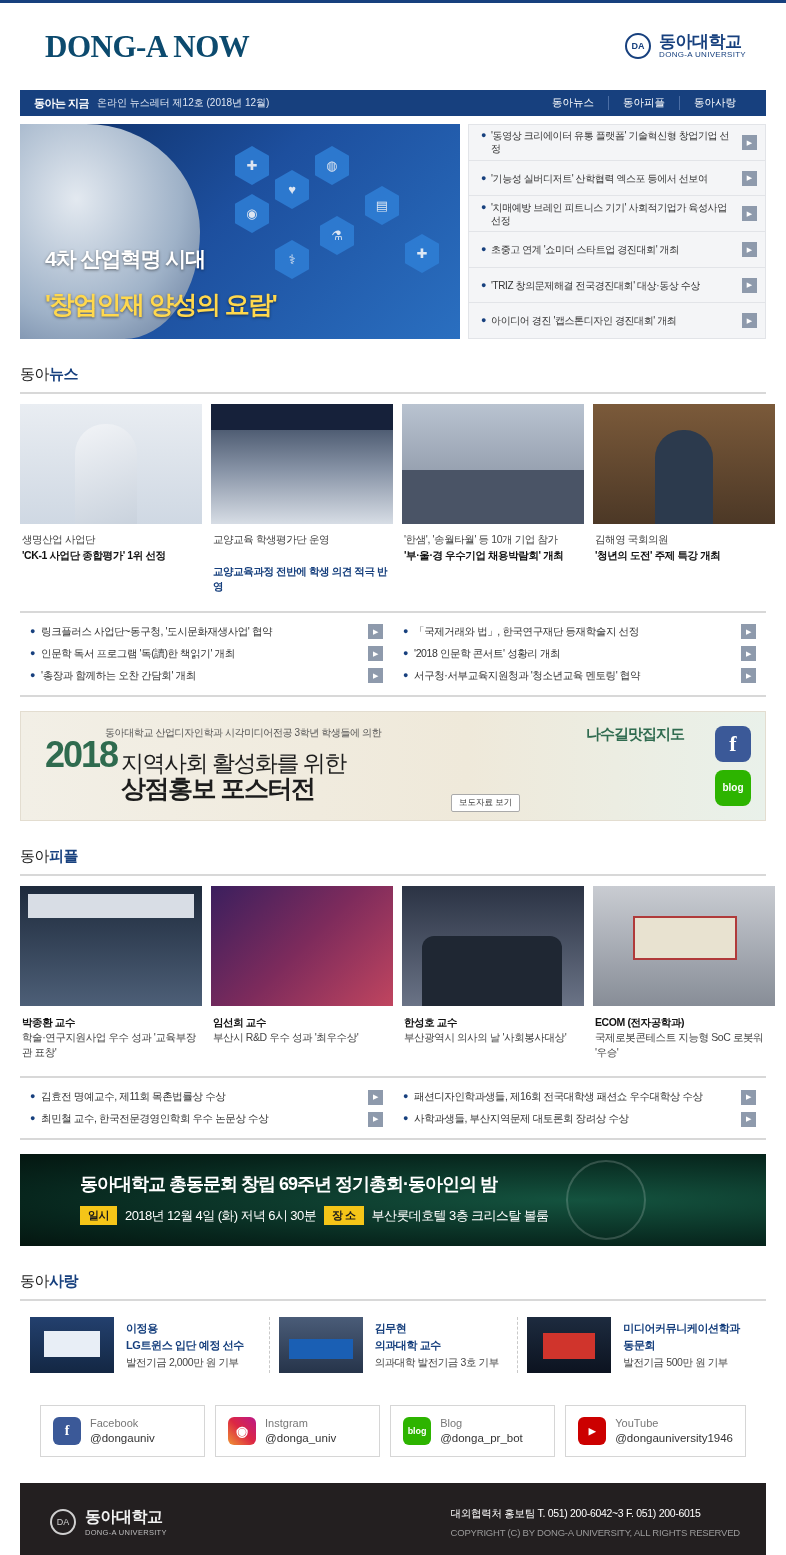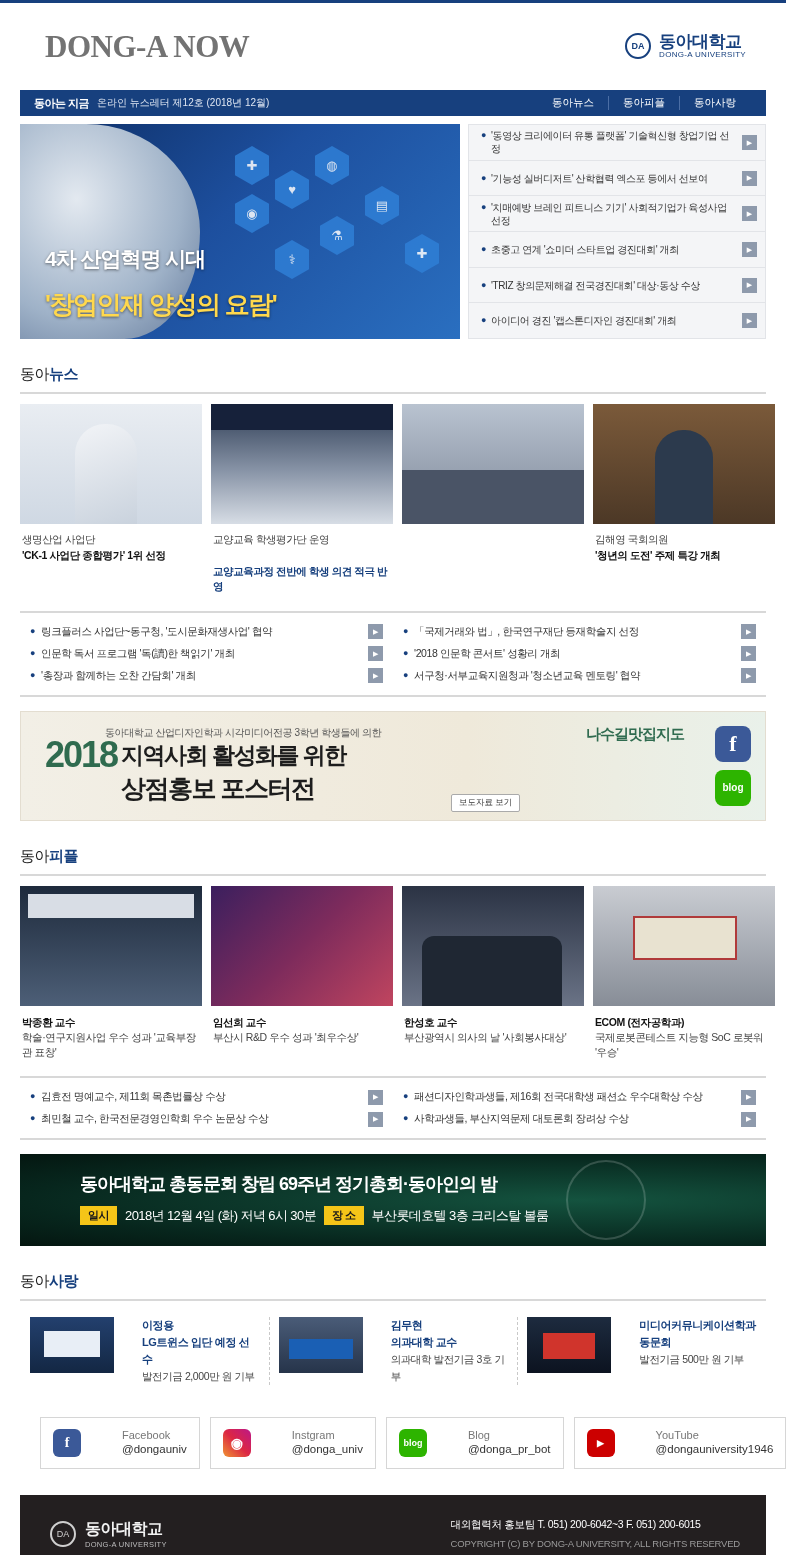--- a/index.html
+++ b/index.html
@@ -18,21 +18,21 @@
     border-top: 3px solid #17407e;
     display: flex;
     align-items: center;
     justify-content: space-between;
     padding: 0 40px 0 45px;
   }
   .logo-wordmark {
     font-family: "Liberation Serif", serif;
     font-size: 31px;
     font-weight: bold;
-    color: #737373;
+    color: #0c4a6e;
     letter-spacing: -0.5px;
   }
   .univ-mark { display:flex; align-items:center; gap:8px; }
   .univ-seal {
     width: 26px; height: 26px; border-radius: 50%;
     border: 2px solid #17407e;
     display:flex; align-items:center; justify-content:center;
     font-size: 9px; color:#17407e; font-weight:bold;
   }
   .univ-names { line-height: 1.05; }
@@ -133,21 +133,21 @@
   .linkrow .t { display:flex; gap:6px; align-items:flex-start;}
 
   
   .banner-poster {
     margin: 14px 20px 0; width:746px; height:110px; position:relative; overflow:hidden;
     background: linear-gradient(90deg,#f2efe6 0%, #efe9da 60%, #e9f1ea 100%);
     border:1px solid #e3ddd0;
   }
   .poster-year { position:absolute; left:24px; top:22px; font-size:36px; font-weight:bold; color:#2f6b4f; letter-spacing:-2px; }
   .poster-small { position:absolute; left:84px; top:14px; font-size:10px; color:#555; letter-spacing:-0.4px;}
-  .poster-l1 { position:absolute; left:100px; top:28px; font-size:23px; font-weight:bold; color:#1d1d1d; letter-spacing:-1.5px;}
+  .poster-l1 { position:absolute; left:100px; top:36px; font-size:23px; font-weight:normal; color:#1d1d1d; letter-spacing:-1.5px;}
   .poster-l2 { position:absolute; left:100px; top:60px; font-size:25px; font-weight:bold; color:#1d1d1d; letter-spacing:-1.5px;}
   .poster-btn {
     position:absolute; left:430px; top:82px; background:#fff; border:1px solid #aaa;
     font-size:8.5px; padding:2px 7px; color:#333; border-radius:2px;
   }
   .poster-map { position:absolute; left:565px; top:14px; color:#2f6b4f; font-size:15px; font-weight:bold; line-height:1.1; letter-spacing:-1px;}
   .sns-fb, .sns-blog { position:absolute; right:14px; width:36px; height:36px; border-radius:8px; display:flex;align-items:center;justify-content:center;color:#fff;font-weight:bold;}
   .sns-fb { top:14px; background:#3b5998; font-size:22px; font-family:"Liberation Serif",serif;}
   .sns-blog { top:58px; background:#2db400; font-size:10px; }
 
@@ -156,21 +156,21 @@
     background: radial-gradient(ellipse at 75% 50%, #14533f 0%, #07261d 70%, #041610 100%);
   }
   .ev-title { position:absolute; left:60px; top:18px; color:#fff; font-size:18px; font-weight:bold; letter-spacing:-1px;}
   .ev-row { position:absolute; left:60px; top:52px; display:flex; align-items:center; gap:8px; }
   .ev-tag { background:#f5c518; color:#1a1a1a; font-size:11px; font-weight:bold; padding:2px 8px; letter-spacing:-0.5px;}
   .ev-val { color:#fff; font-size:13px; letter-spacing:-0.6px;}
   .ev-seal { position:absolute; right:120px; top:6px; width:80px; height:80px; border-radius:50%; border:2px solid rgba(255,255,255,.35); opacity:.5;}
 
   
   .love-wrap { margin: 10px 20px 0; width:746px; display:flex; }
-  .love-item { width:33.33%; display:flex; gap:28px; align-items:flex-start; padding: 6px 10px; position:relative;}
+  .love-item { width:33.33%; display:flex; gap:12px; align-items:center; padding: 6px 10px; position:relative;}
   .love-item + .love-item:before { content:""; position:absolute; left:0; top:6px; bottom:6px; border-left:1px dashed #c9c9c9;}
   .love-thumb { width:84px; height:56px; flex:none; position:relative; overflow:hidden;}
   .lt1{background:linear-gradient(180deg,#23406e,#132743);}
   .lt1:after{content:"";position:absolute;left:14px;top:14px;width:56px;height:26px;background:#e8eef6;}
   .lt2{background:linear-gradient(180deg,#4a5c78,#26344a);}
   .lt2:after{content:"";position:absolute;left:10px;top:22px;width:64px;height:20px;background:#1a5fb4;}
   .lt3{background:linear-gradient(180deg,#1d2b3f,#0c1320);}
   .lt3:after{content:"";position:absolute;left:16px;top:16px;width:52px;height:26px;background:#d0342c;}
   .love-txt { font-size:10.5px; line-height:1.55; letter-spacing:-0.4px; color:#444;}
   .love-txt .n { color:#17407e; font-weight:bold; display:block; font-size:11px;}
@@ -180,21 +180,21 @@
   
   .sns-wrap { display:flex; gap:10px; margin:26px 40px 0; width:706px; }
   .sns-box {
     flex:1; border:1px solid #d6d6d6; height:52px; display:flex; align-items:center; gap:9px; padding:0 12px;
   }
   .sns-ico { width:28px; height:28px; border-radius:6px; display:flex;align-items:center;justify-content:center;color:#fff;font-size:14px;font-weight:bold;flex:none;}
   .ic-fb{background:#3b5998;font-family:"Liberation Serif",serif;}
   .ic-ig{background:linear-gradient(45deg,#f09433,#dc2743,#bc1888);}
   .ic-bl{background:#2db400;font-size:9px;}
   .ic-yt{background:#cc0000;font-size:9px;}
-  .sns-label { font-size:11px; color:#777; line-height:1.35;margin-left:32px;}
+  .sns-label { font-size:11px; color:#777; line-height:1.35;}
   .sns-label b { display:block; color:#333; font-weight:normal; font-size:11.5px;}
 
   
   .footer {
     margin: 26px 20px 0; width:746px; height:78px; background:#231f20;
     display:flex; align-items:center; justify-content:space-between; padding: 0 26px 0 30px;
   }
   .f-left { display:flex; align-items:center; gap:9px; }
   .f-seal { width:26px;height:26px;border-radius:50%;border:2px solid #cfcfcf;display:flex;align-items:center;justify-content:center;color:#cfcfcf;font-size:9px;}
   .f-kr { color:#f2f2f2; font-size:16px; font-weight:bold; letter-spacing:-0.5px;}
@@ -309,20 +309,24 @@
     </div>
     <div class="card">
       <div class="thumb t2"></div>
       <div class="cap">
         <span>교양교육 학생평가단 운영</span>
         <span class="blue">교양교육과정 전반에 학생 의견 적극 반영</span>
       </div>
     </div>
     <div class="card">
       <div class="thumb t3"></div>
+      <div class="cap">
+        <span>'한샘', '송월타월' 등 10개 기업 참가</span>
+        <b>'부·울·경 우수기업 채용박람회' 개최</b>
+      </div>
     </div>
     <div class="card">
       <div class="thumb t4"></div>
       <div class="cap">
         <span>김해영 국회의원</span>
         <b>'청년의 도전' 주제 특강 개최</b>
       </div>
     </div>
   </div>
 

